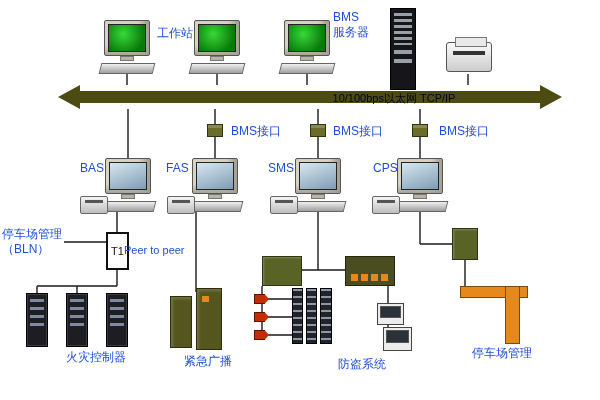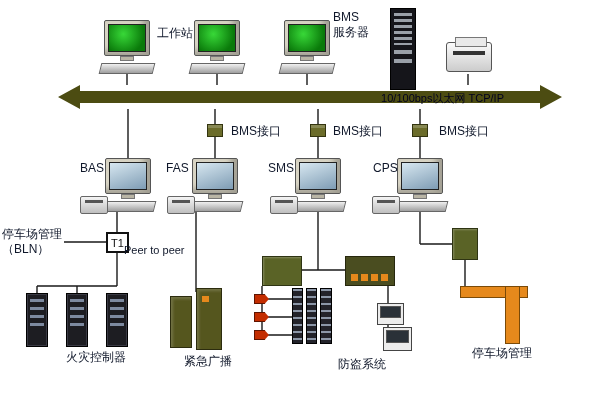--- a/index.html
+++ b/index.html
@@ -1,20 +1,20 @@
 <!DOCTYPE html>
 <html><head>
 <meta charset="utf-8">
 <style>
   *{margin:0;padding:0;box-sizing:border-box}
   html,body{background:#fff}
   body{font-family:"Liberation Sans","DejaVu Sans",sans-serif;color:#111}
   #canvas{position:relative;width:600px;height:400px;background:#fff;overflow:hidden}
   .abs{position:absolute;left:0;top:0}
-  .label{position:absolute;color:#0f172a;font-size:12px;line-height:1.25;white-space:pre-line}
+  .label{position:absolute;color:#1d4ed8;font-size:12px;line-height:1.25;white-space:pre-line}
   
   .computer{position:absolute;width:54px}
   .computer .monitor{width:46px;height:36px;margin:0 auto;background:#d8d4c4;border:1px solid #555;border-radius:2px;padding:3px;box-shadow:inset -6px -4px 6px rgba(0,0,0,.25)}
   .computer .screen{width:100%;height:100%;border:1px solid #222}
   .screen.green{background:radial-gradient(circle at 40% 35%,#38d838,#0a7a0a 75%)}
   .screen.blue{background:linear-gradient(160deg,#d7e7f0,#7e9cb4)}
   .computer .stand{width:14px;height:5px;margin:0 auto;background:#b9b5a5;border:1px solid #777}
   .computer .kbd{width:54px;height:11px;margin-top:2px;background:linear-gradient(#f0f0f0,#9f9f9f);border:1px solid #666;transform:skewX(-14deg)}
   
   .printer-sm{position:absolute;width:28px;height:18px;background:linear-gradient(#f4f4f4,#bfbfbf);border:1px solid #666;border-radius:2px}
@@ -38,22 +38,22 @@
   .red-conn{position:absolute;width:15px;height:10px;background:#c32d00;border:1px solid #5e1400;clip-path:polygon(0 0,70% 0,100% 50%,70% 100%,0 100%)}
   .bar{position:absolute;width:11px;height:56px;border:1px solid #000;background:repeating-linear-gradient(#8c97a8 0 2px,#23232a 2px 7px)}
   
   .dvr{position:absolute;width:50px;height:30px;background:#4a4d20;border:1px solid #26270d}
   .dvr b{position:absolute;width:7px;height:7px;background:#e6891c;top:17px}
   .mon-sm{position:absolute;background:#ececec;border:1px solid #444;padding:2px}
   .mon-sm .scr{width:100%;height:72%;background:#2a3138;border:1px solid #555}
   
   .barrier-arm{position:absolute;background:#e6891c;border:1px solid #7a4a08}
   
-  .t1{position:absolute;width:23px;height:21px;background:#fff;border:2px solid #111;font-size:11px;display:flex;align-items:center;justify-content:center}
-  .center{text-align:right}
+  .t1{position:absolute;width:23px;height:38px;background:#fff;border:2px solid #111;font-size:11px;display:flex;align-items:center;justify-content:center}
+  .center{text-align:center}
 </style>
 </head>
 <body>
 
 <div id="canvas">
 
   <svg class="abs" width="600" height="400" viewBox="0 0 600 400">
     <path d="M127 74 V85 M217 74 V85 M307 74 V85 M468 74 V85
              M128 109 V158 M215 109 V158 M318 109 V158 M420 109 V158
              M117 212 V286 M64 242 H106 M37 286 H117 M37 286 V293 M77 286 V293

